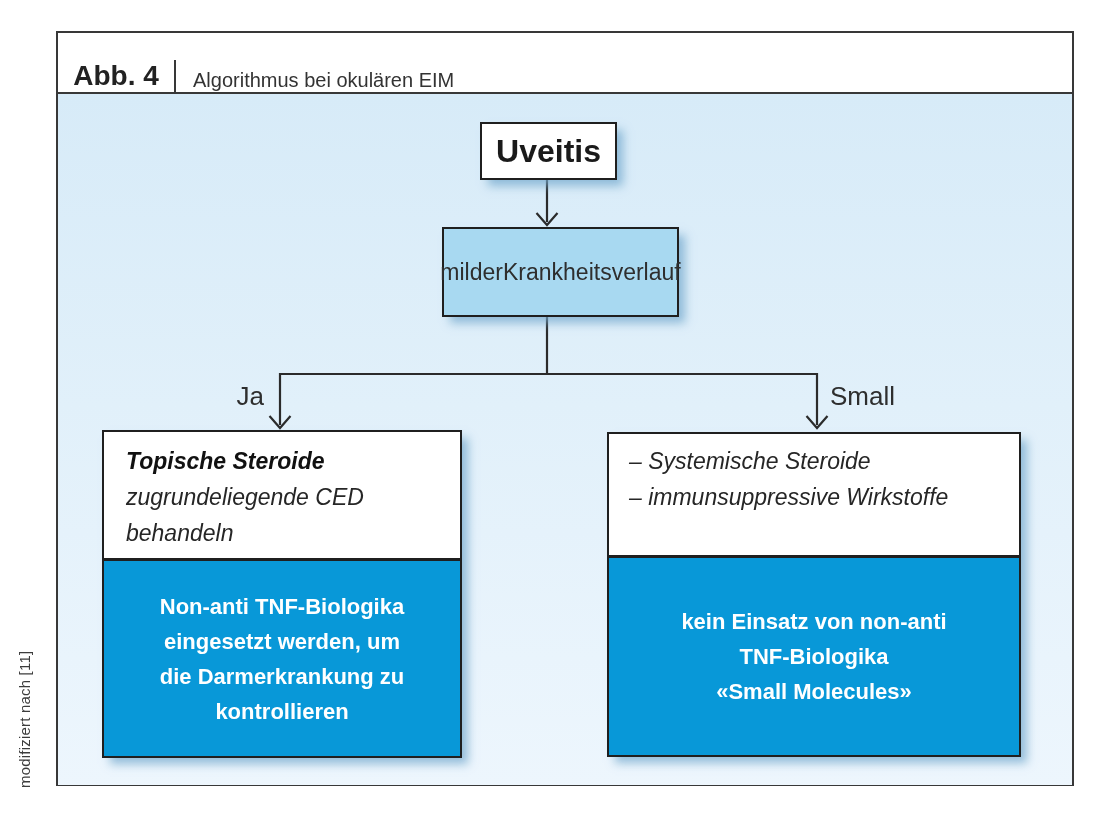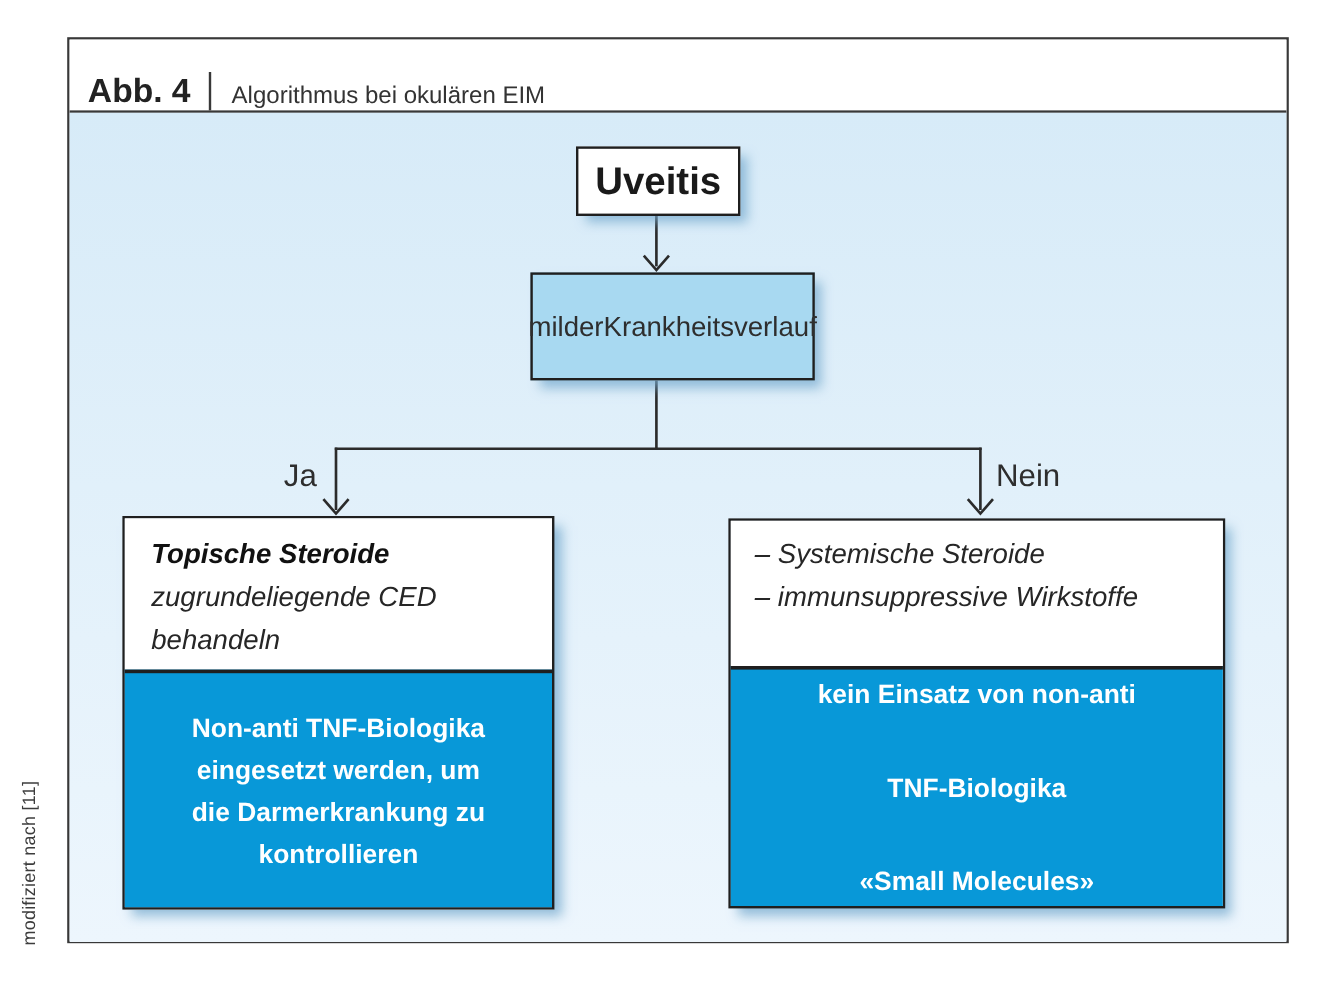--- a/index.html
+++ b/index.html
@@ -55,21 +55,21 @@
   .treat-box.left .treat-white{height:126px;padding:11px 16px 0 22px;font-style:italic;}
   .treat-box.right .treat-white{height:121px;padding:9px 12px 0 20px;font-style:italic;}
   .treat-heading{font-weight:bold;color:#111;}
   .treat-item{white-space:nowrap;}
   .treat-highlight{
     background:#0898d8;border-top:3px solid #1f1f1f;box-sizing:border-box;
     color:#ffffff;font-weight:bold;font-size:22px;line-height:35px;text-align:center;
     display:flex;flex-direction:column;justify-content:center;
   }
   .treat-box.left .treat-highlight{height:198px;}
-  .treat-box.right .treat-highlight{height:200px;gap:43px;}
+  .treat-box.right .treat-highlight{height:200px;}
   .credit{
     position:absolute;left:16px;top:788px;transform:rotate(-90deg);transform-origin:0 0;
     font-size:15px;color:#3c3c3c;white-space:nowrap;letter-spacing:0.2px;
   }
 </style>
 </head>
 <body>
 
 <div class="page">
   <div class="figure-frame">
@@ -93,21 +93,21 @@
       </svg>
 
       <div class="node node-start">Uveitis</div>
 
       <div class="node node-condition">
         <div>milder</div>
         <div>Krankheitsverlauf</div>
       </div>
 
       <div class="branch-label yes">Ja</div>
-      <div class="branch-label no">Nein</div>
+      <div class="branch-label no">Small</div>
 
       <div class="node treat-box left">
         <div class="treat-white">
           <div class="treat-heading">Topische Steroide</div>
           <div>zugrundeliegende CED</div>
           <div>behandeln</div>
         </div>
         <div class="treat-highlight">
           <div>Non-anti TNF-Biologika</div>
           <div>eingesetzt werden, um</div>

